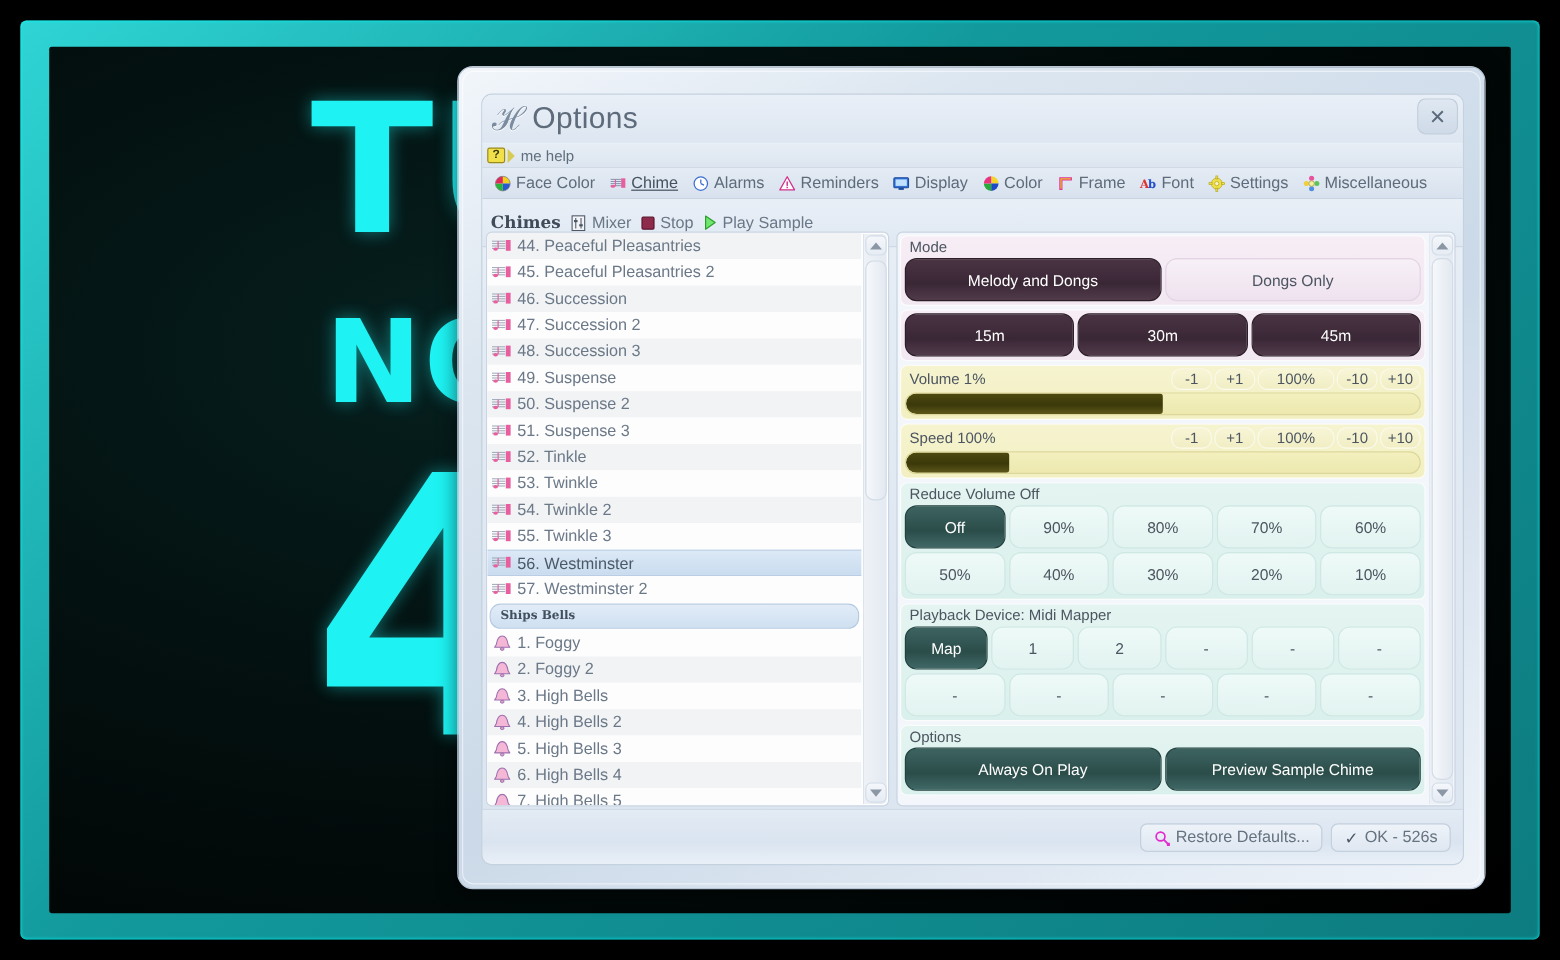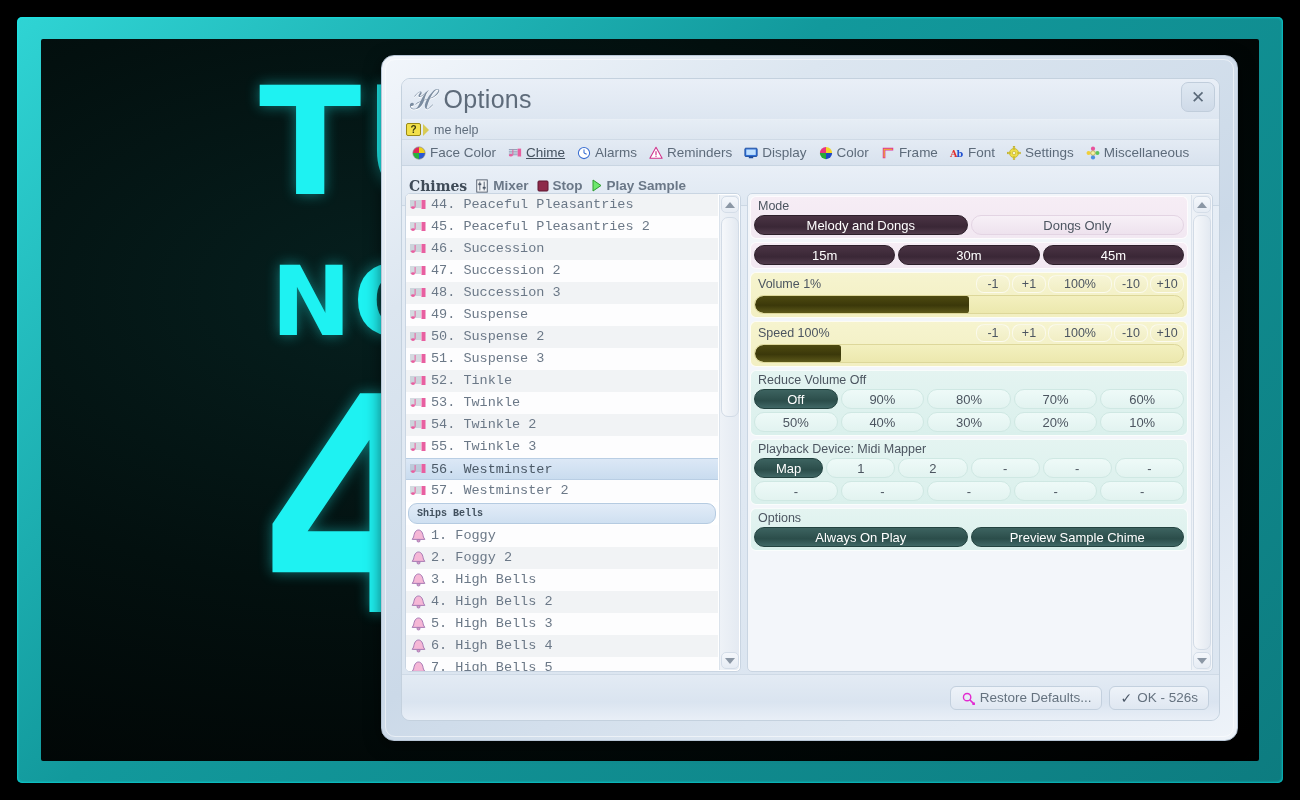--- a/index.html
+++ b/index.html
@@ -166,21 +166,21 @@
     border-bottom: 1px solid #ccd8e4;
     display: flex; align-items: center;
     padding-left: 7px; gap: 8px;
   }
   #subbar-title {
     font-family: "DejaVu Serif", serif;
     font-weight: bold; font-size: 14px; color: #3f4b58;
   }
   .sub-item {
     display: flex; align-items: center; gap: 4px;
-    font-size: 13.5px; color: #6a7787; cursor: pointer; font-weight: bold;
+    font-size: 13.5px; color: #6a7787; cursor: pointer;
   }
 
   
   #body {
     position: absolute;
     left: 0; right: 0; top: 111px; bottom: 46px;
     display: flex;
     padding: 3px 6px 2px 3px;
     gap: 6px;
   }
@@ -216,21 +216,21 @@
     border: 1px solid #b5cbe1;
     border-radius: 9px;
     margin: 1px 2px;
     height: 21px;
     font-family: "DejaVu Serif", serif;
     font-weight: bold; color: #41505e; font-size: 10px;
     padding-left: 8px;
     text-align: right;
   }
   .li-ic { width: 17px; flex: 0 0 17px; margin-right: 4px; height:14px; }
-  .li-txt { white-space: nowrap; overflow: hidden; font-family: Liberation Mono, monospace; }
+  .li-txt { white-space: nowrap; overflow: hidden; }
 
   
   .sb {
     position: absolute; right: 1px; top: 1px; bottom: 1px;
     width: 20px;
     background: linear-gradient(90deg,#eef2f7,#e4eaf2);
     border-left: 1px solid #dbe3ec;
     border-radius: 0 4px 4px 0;
   }
   .sb-arrow {
@@ -273,21 +273,21 @@
   .grp-yel   { background: linear-gradient(180deg,#f6f4cf,#f2efc2); }
   .grp-cyan  { background: linear-gradient(180deg,#e4f4f1,#daf0ec); }
   .grp-lbl {
     font-size: 12.5px; color: #4c5560;
     padding: 0 0 2px 4px;
   }
   .btnrow { display: flex; gap: 3px; }
   .btnrow + .btnrow { margin-top: 3px; }
   .pbtn {
     flex: 1;
-    height: 20px;
+    height: 36px;
     border-radius: 10px;
     display: flex; align-items: center; justify-content: center;
     font-size: 13px;
     cursor: pointer;
     white-space: nowrap;
     text-align: center;
   }
   
   .pbtn.pk      { background: linear-gradient(180deg,#f7f0f7,#eee2ee); color:#4c5560; border:1px solid #e3d4e3; }
   .pbtn.pk.on   { background: linear-gradient(180deg,#4a3444,#3a2736 60%,#513b4b); color:#fff; border:1px solid #2d1f2a; }

